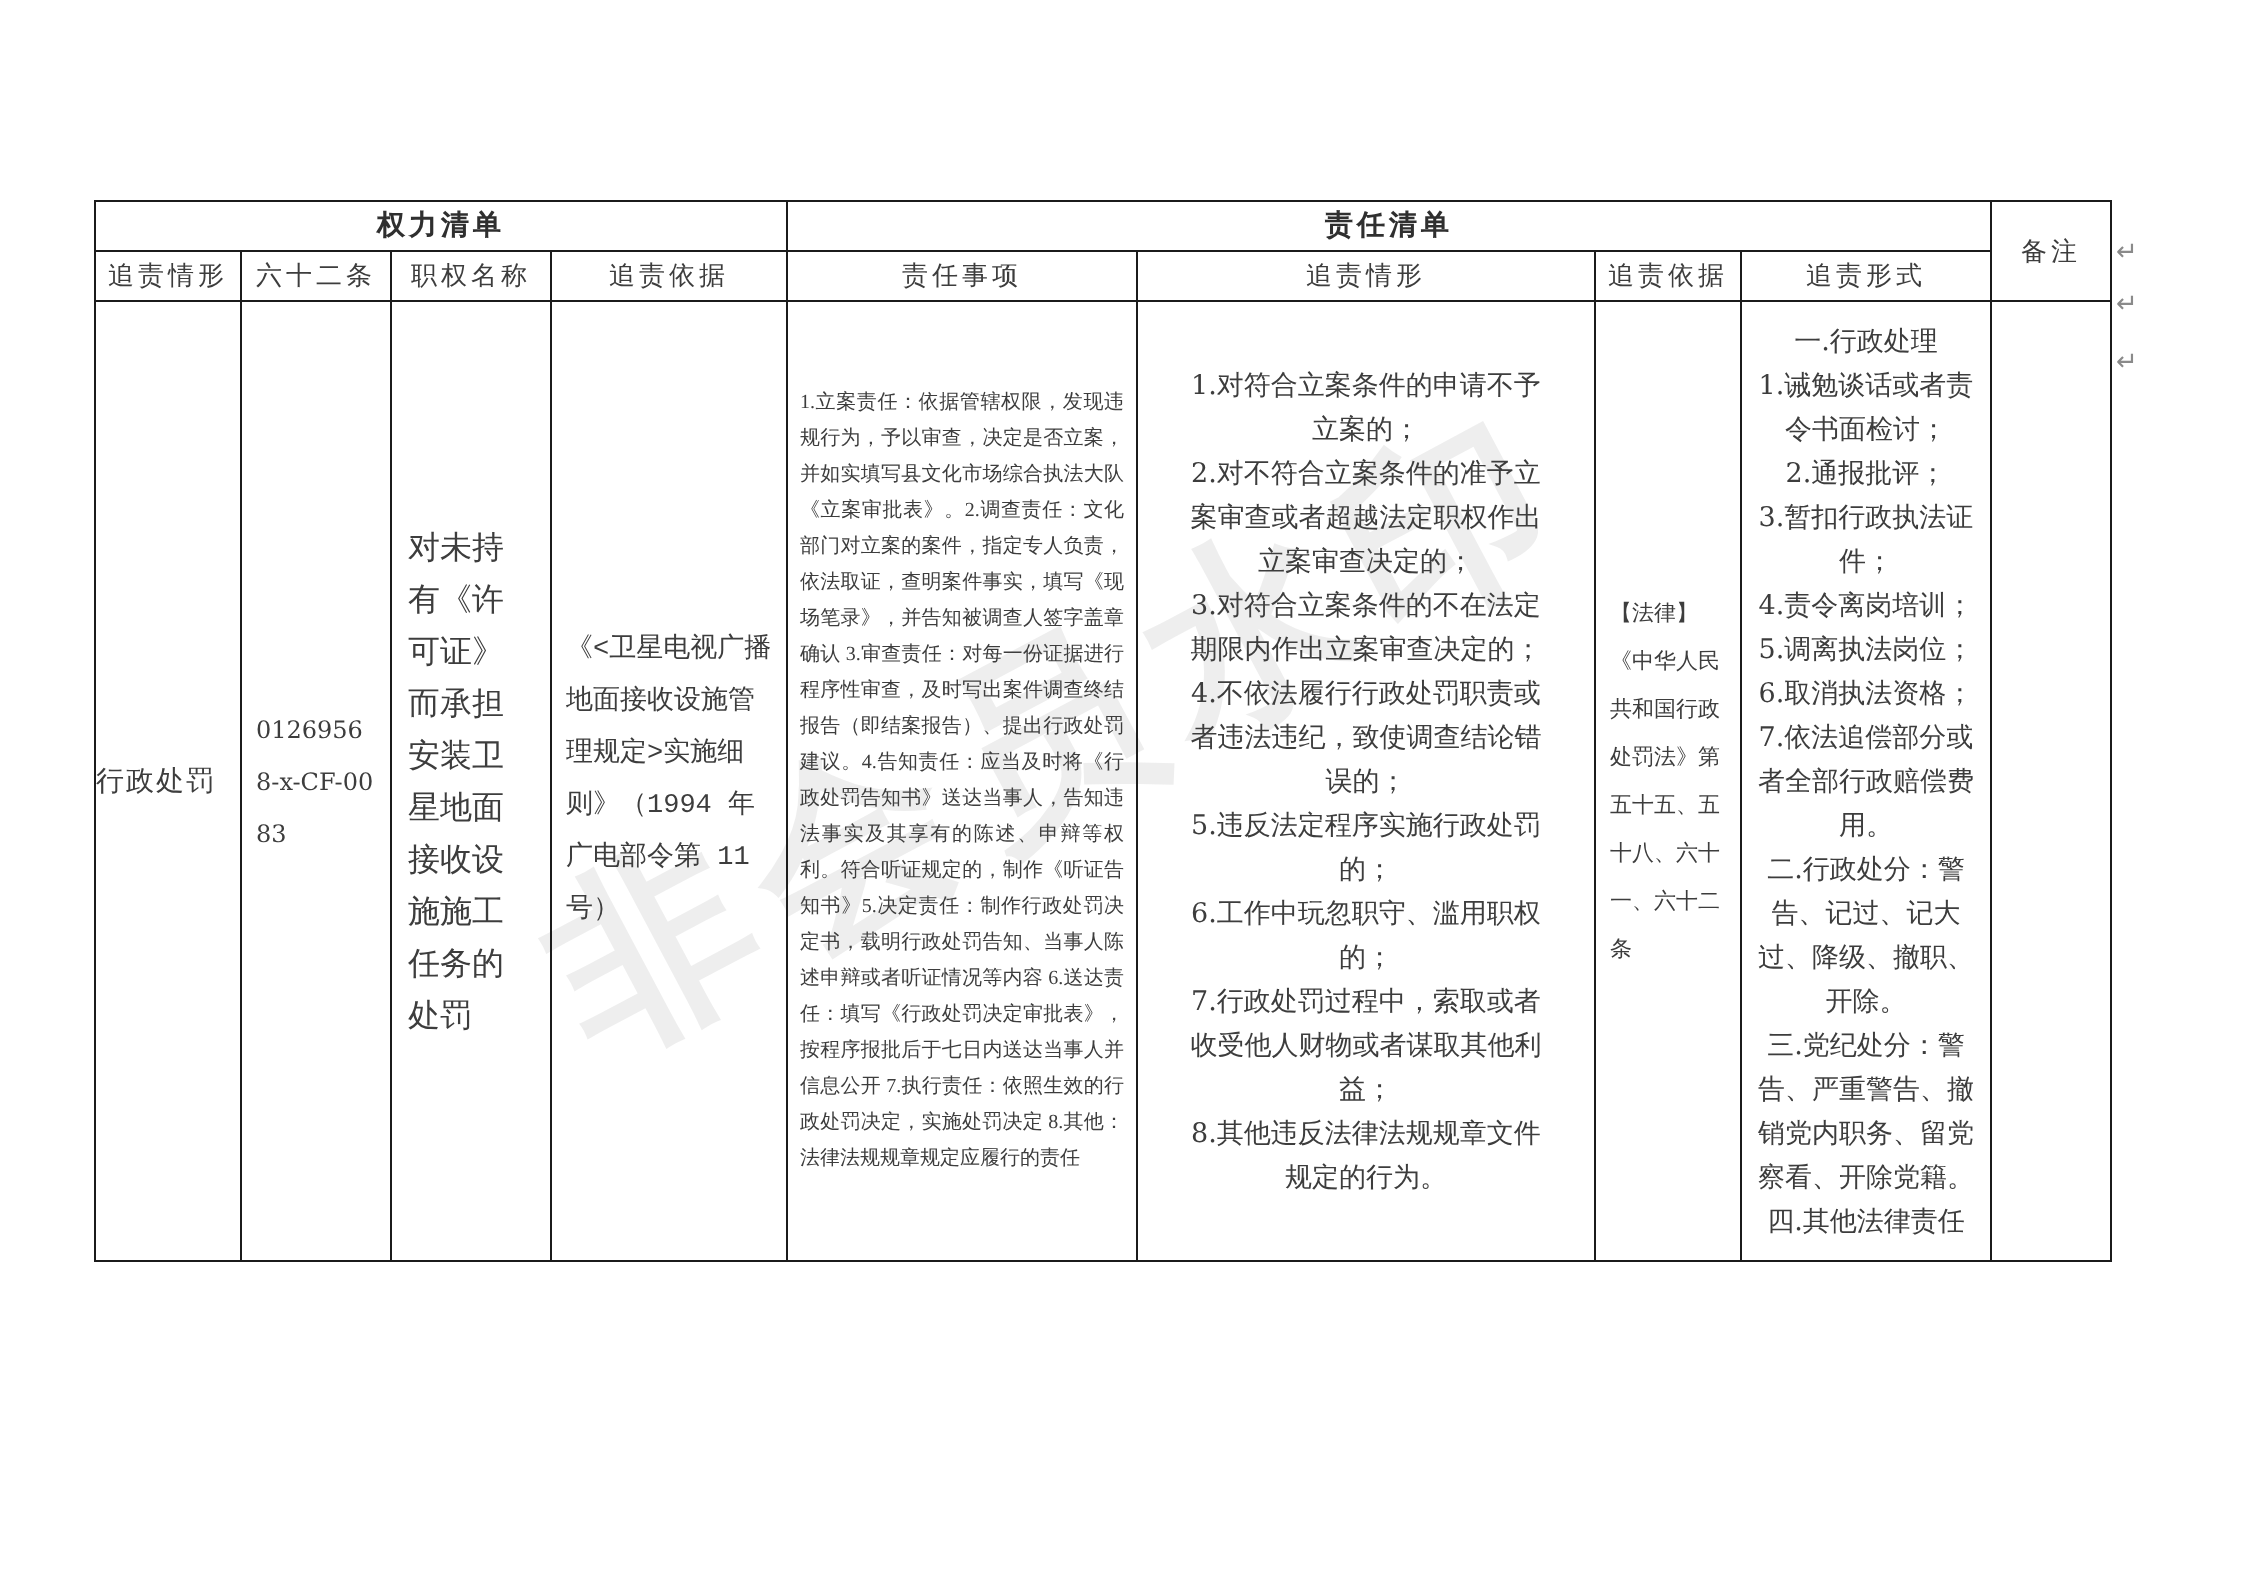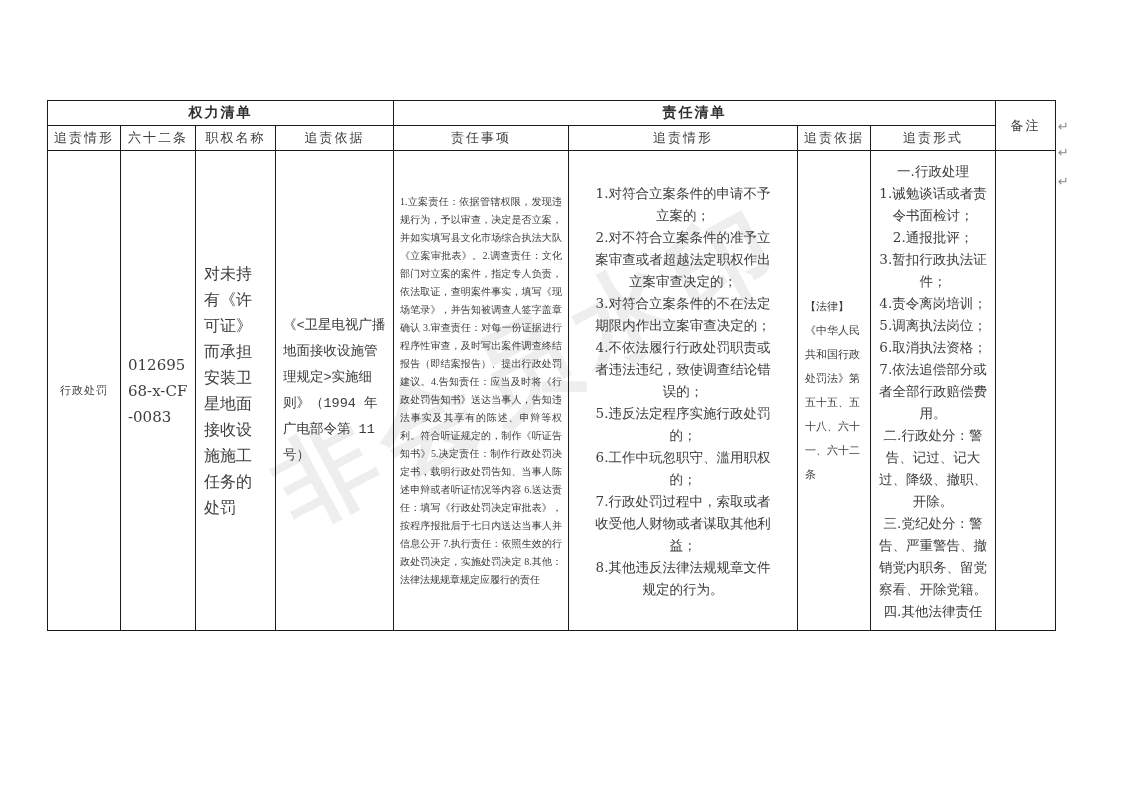--- a/index.html
+++ b/index.html
@@ -20,22 +20,22 @@
     overflow: hidden;
   }
   .group-h {
     font-size: 14px; font-weight: bold; color: #2f2f2f;
     text-align: center; letter-spacing: 2px; height: 25px;
   }
   .col-h {
     font-size: 13px; font-weight: normal; color: #3d3d3d;
     text-align: center; letter-spacing: 2px; height: 25px;
   }
-  .c-cat   { font-size: 11px; text-align: center; letter-spacing: 1px; }
-  .c-code  { font-size: 15px; line-height: 26px; padding: 0 7px; word-break: break-all; text-align: left; }
+  .c-cat   { font-size: 14px; text-align: left; letter-spacing: 1px; }
+  .c-code  { font-size: 12px; line-height: 26px; padding: 0 7px; word-break: break-all; text-align: left; }
   .c-name  { font-size: 16px; line-height: 26px; padding: 0 8px; text-align: left; }
   .c-basis { font-size: 13.5px; line-height: 26px; padding: 0 7px; text-align: left; font-family: Liberation Mono, monospace; }
   .c-duty  {
     font-size: 10px; line-height: 18px; padding: 4px 6px;
     text-align: justify; vertical-align: top; white-space: pre-line; font-family: Liberation Serif, serif;
   }
   .c-situ  { font-size: 13.5px; line-height: 22px; padding: 0 23px; text-align: center; white-space: pre-line; }
   .c-lawb  { font-size: 11px; line-height: 24px; padding: 0 7px; text-align: left; }
   .c-form  { font-size: 13.5px; line-height: 22px; padding: 0 8px; text-align: center; white-space: pre-line; }
   .c-note  { }

